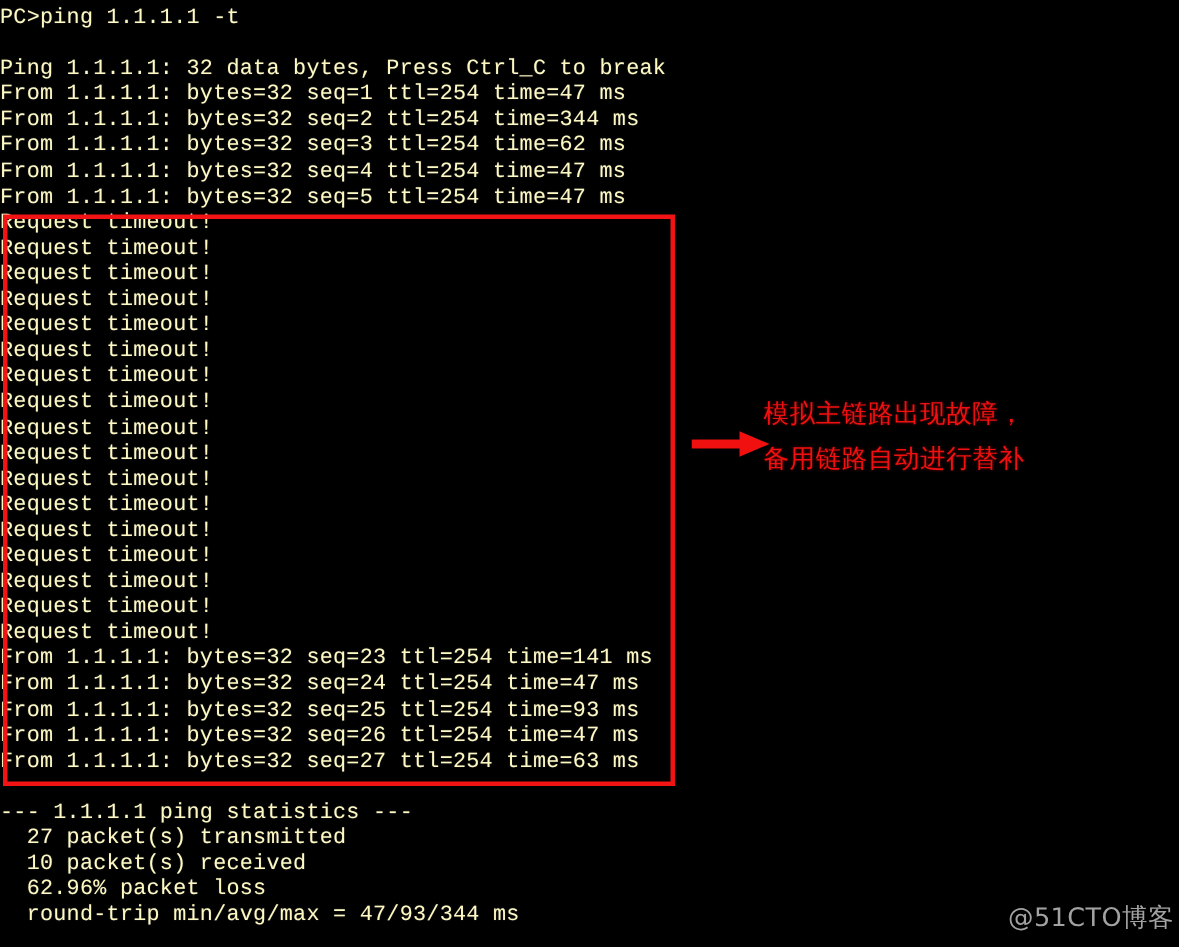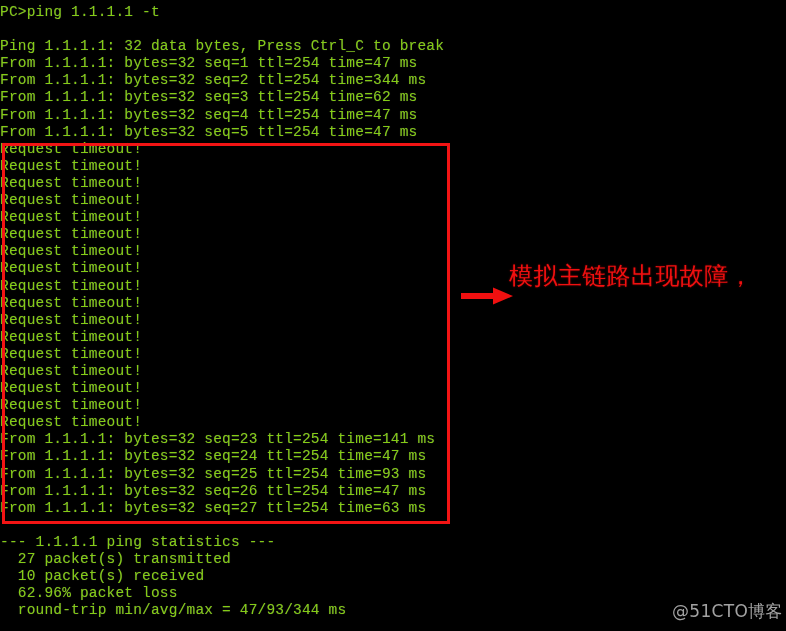--- a/index.html
+++ b/index.html
@@ -23,21 +23,21 @@
     font-family: "Liberation Mono", "DejaVu Sans Mono", monospace;
     font-size: 14.5px;
     line-height: 17.1px;
     letter-spacing: 0.18px;
     color: #d8d8d8;
     white-space: pre;
   }
   .term-line {
     height: 17.1px;
     white-space: pre;
-    color: #84cc16;
+    color: #fef9c3;
     text-shadow: 0 0 1px rgba(190,190,190,0.35);
   }
   .term-line.blank {
     color: transparent;
   }
   #red-box {
     position: absolute;
     left: 2px;
     top: 143px;
     width: 448px;
@@ -46,21 +46,21 @@
     box-sizing: border-box;
     pointer-events: none;
   }
   #annotation {
     position: absolute;
     left: 509px;
     top: 261px;
     width: 270px;
     color: #f01010;
     font-family: "DejaVu Sans", "Liberation Sans", sans-serif;
-    font-size: 24px;
+    font-size: 17px;
     line-height: 30px;
     font-weight: 500;
     letter-spacing: 0.4px;
     text-shadow: 0 0 2px rgba(220,10,10,0.55);
   }
   #annotation .ann-line {
     white-space: pre;
   }
   #arrow {
     position: absolute;
@@ -88,17 +88,18 @@
   <div id="terminal"><div class="term-line">PC&gt;ping 1.1.1.1 -t</div><div class="term-line blank"></div><div class="term-line">Ping 1.1.1.1: 32 data bytes, Press Ctrl_C to break</div><div class="term-line">From 1.1.1.1: bytes=32 seq=1 ttl=254 time=47 ms</div><div class="term-line">From 1.1.1.1: bytes=32 seq=2 ttl=254 time=344 ms</div><div class="term-line">From 1.1.1.1: bytes=32 seq=3 ttl=254 time=62 ms</div><div class="term-line">From 1.1.1.1: bytes=32 seq=4 ttl=254 time=47 ms</div><div class="term-line">From 1.1.1.1: bytes=32 seq=5 ttl=254 time=47 ms</div><div class="term-line">Request timeout!</div><div class="term-line">Request timeout!</div><div class="term-line">Request timeout!</div><div class="term-line">Request timeout!</div><div class="term-line">Request timeout!</div><div class="term-line">Request timeout!</div><div class="term-line">Request timeout!</div><div class="term-line">Request timeout!</div><div class="term-line">Request timeout!</div><div class="term-line">Request timeout!</div><div class="term-line">Request timeout!</div><div class="term-line">Request timeout!</div><div class="term-line">Request timeout!</div><div class="term-line">Request timeout!</div><div class="term-line">Request timeout!</div><div class="term-line">Request timeout!</div><div class="term-line">Request timeout!</div><div class="term-line">From 1.1.1.1: bytes=32 seq=23 ttl=254 time=141 ms</div><div class="term-line">From 1.1.1.1: bytes=32 seq=24 ttl=254 time=47 ms</div><div class="term-line">From 1.1.1.1: bytes=32 seq=25 ttl=254 time=93 ms</div><div class="term-line">From 1.1.1.1: bytes=32 seq=26 ttl=254 time=47 ms</div><div class="term-line">From 1.1.1.1: bytes=32 seq=27 ttl=254 time=63 ms</div><div class="term-line blank"></div><div class="term-line">--- 1.1.1.1 ping statistics ---</div><div class="term-line">  27 packet(s) transmitted</div><div class="term-line">  10 packet(s) received</div><div class="term-line">  62.96% packet loss</div><div class="term-line">  round-trip min/avg/max = 47/93/344 ms</div></div>
 
   <div id="red-box"></div>
 
   <svg id="arrow" viewBox="0 0 52 20" xmlns="http://www.w3.org/2000/svg">
     <polygon points="0,7 32,7 32,1.5 52,10 32,18.5 32,13 0,13" fill="#f01010"></polygon>
   </svg>
 
   <div id="annotation">
     <div class="ann-line">模拟主链路出现故障，</div>
+    <div class="ann-line">备用链路自动进行替补</div>
   </div>
 
   <div id="watermark">@51CTO博客</div>
 
 </div>
 
 </body></html>

